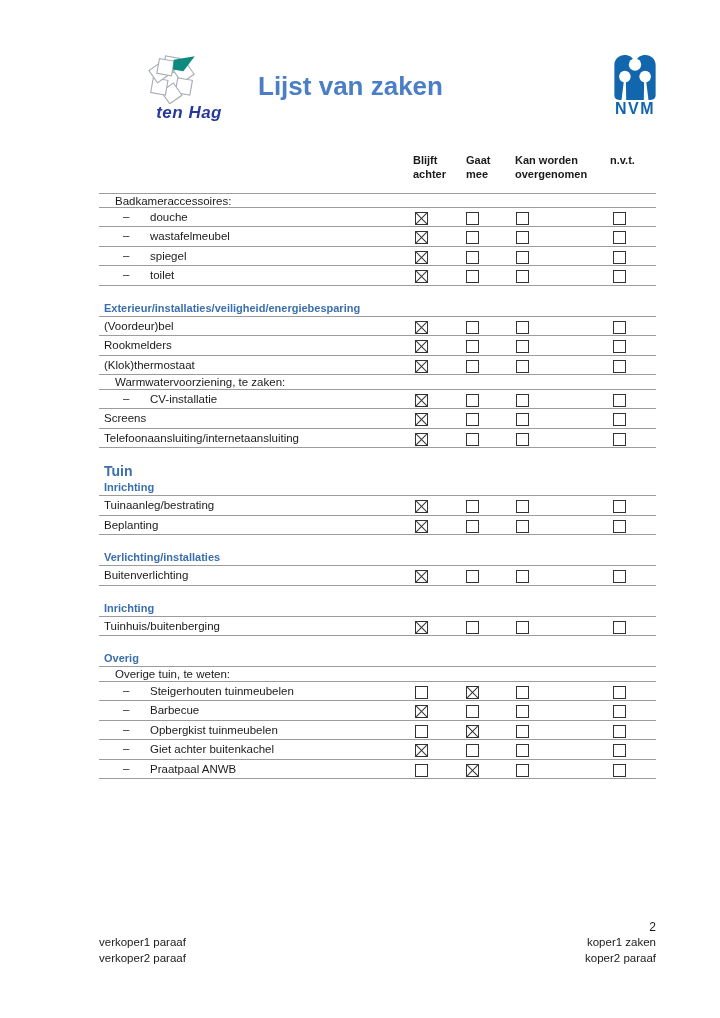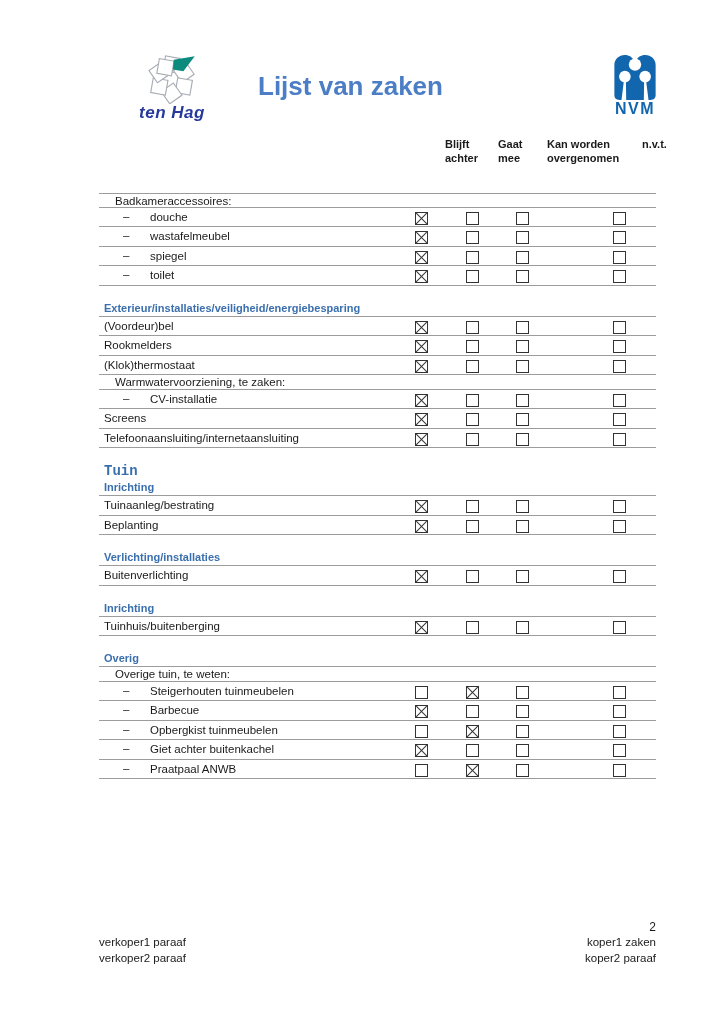--- a/index.html
+++ b/index.html
@@ -14,35 +14,35 @@
   }
   html,body{margin:0;padding:0;background:#e8e8e8;}
   .page{
     position:relative;width:720px;height:1018px;background:#ffffff;
     font-family:"Liberation Sans", sans-serif;color:var(--ink);
     margin:0 auto;overflow:hidden;
   }
   
   .tenhag{position:absolute;left:122px;top:54px;width:100px;text-align:center;}
   .tenhag svg{width:56px;height:50px;display:block;margin:0 auto;}
-  .tenhag-text{font-size:17px;font-weight:bold;font-style:italic;color:var(--tenhag-blue);margin-top:-1px;letter-spacing:0.5px;}
+  .tenhag-text{font-size:17px;font-weight:bold;font-style:italic;color:var(--tenhag-blue);margin-top:-1px;letter-spacing:0.5px;text-align:right;}
   .doc-title{position:absolute;left:258px;top:72px;margin:0;font-size:26px;line-height:28px;font-weight:bold;color:var(--title-blue);white-space:nowrap;}
   .nvm{position:absolute;left:608px;top:55px;width:54px;text-align:center;}
   .nvm svg{width:44px;height:45px;display:block;margin:0 auto;}
   .nvm-text{font-size:16px;font-weight:bold;color:var(--nvm-blue);letter-spacing:1.5px;margin-top:0;}
   
   .colheads{position:absolute;left:99px;top:137px;width:557px;height:32px;font-size:11px;font-weight:bold;line-height:14px;}
-  .colhead{position:absolute;top:0;margin-left:32px;}
+  .colhead{position:absolute;top:16px;}
   .colhead span{display:block;white-space:nowrap;}
   
   .table{position:absolute;left:99px;top:193px;width:557px;font-size:11.5px;}
   .section{margin-top:15px;}
   .section:first-child{margin-top:0;}
   .section:first-child .row:first-child{border-top:1px solid var(--line);}
-  .section-title{font-size:14px;font-weight:bold;color:var(--heading-blue);padding:0 0 1px 5px;font-family:Liberation Mono, monospace;}
+  .section-title{font-size:14px;font-weight:bold;color:var(--heading-blue);padding:0 0 1px 5px;}
   .section-sub{font-size:11px;font-weight:bold;color:var(--heading-blue);padding:1px 0 2px 5px;border-bottom:1px solid var(--line);}
   .row{position:relative;height:19.5px;border-bottom:1px solid var(--line);box-sizing:border-box;}
   .row.group{height:14.5px;}
   .row .label{position:absolute;top:3px;left:5px;white-space:nowrap;}
   .row.group .label{top:1px;padding-left:11px;}
   .row.indent .label{left:51px;}
   .dash{position:absolute;top:2px;left:24px;}
   .cb{position:absolute;top:4px;width:11px;height:11px;border:1px solid var(--cb-border);background:#fff;}
   .cb.c0{left:316px;} .cb.c1{left:367px;} .cb.c2{left:417px;} .cb.c3{left:514px;}
   .cb.checked::before,.cb.checked::after{

